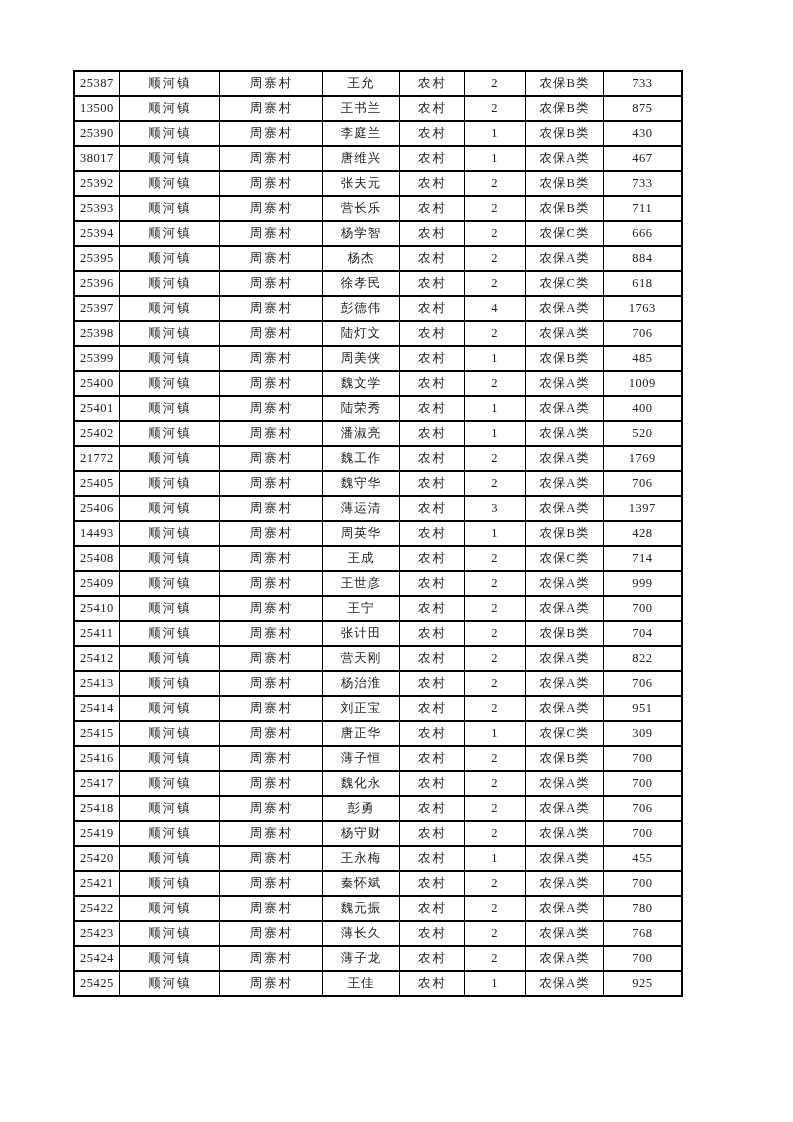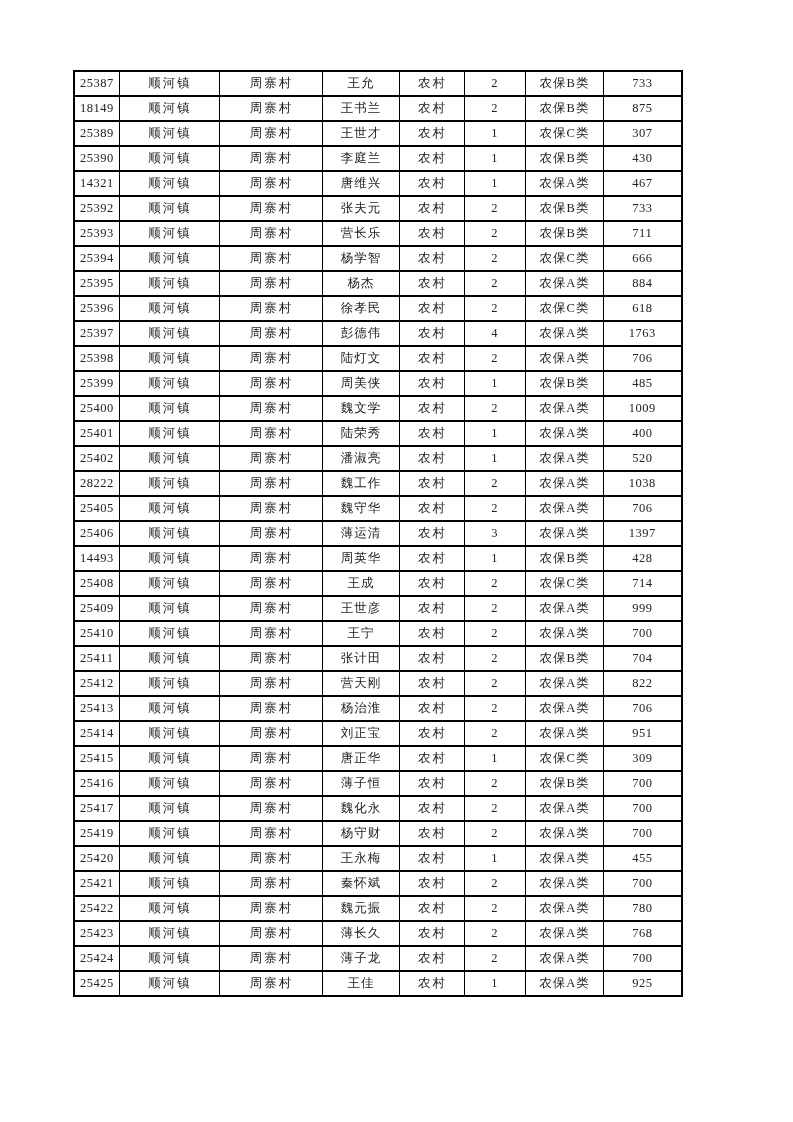--- a/index.html
+++ b/index.html
@@ -73,51 +73,41 @@
           <td class="col-id">25387</td>
           <td class="col-town">顺河镇</td>
           <td class="col-village">周寨村</td>
           <td class="col-name">王允</td>
           <td class="col-category">农村</td>
           <td class="col-count">2</td>
           <td class="col-type">农保B类</td>
           <td class="col-amount">733</td>
         </tr>
         <tr>
-          <td class="col-id">18149</td>
+          <td class="col-id">13500</td>
           <td class="col-town">顺河镇</td>
           <td class="col-village">周寨村</td>
           <td class="col-name">王书兰</td>
           <td class="col-category">农村</td>
           <td class="col-count">2</td>
           <td class="col-type">农保B类</td>
           <td class="col-amount">875</td>
         </tr>
         <tr>
-          <td class="col-id">25389</td>
-          <td class="col-town">顺河镇</td>
-          <td class="col-village">周寨村</td>
-          <td class="col-name">王世才</td>
-          <td class="col-category">农村</td>
-          <td class="col-count">1</td>
-          <td class="col-type">农保C类</td>
-          <td class="col-amount">307</td>
-        </tr>
-        <tr>
           <td class="col-id">25390</td>
           <td class="col-town">顺河镇</td>
           <td class="col-village">周寨村</td>
           <td class="col-name">李庭兰</td>
           <td class="col-category">农村</td>
           <td class="col-count">1</td>
           <td class="col-type">农保B类</td>
           <td class="col-amount">430</td>
         </tr>
         <tr>
-          <td class="col-id">14321</td>
+          <td class="col-id">38017</td>
           <td class="col-town">顺河镇</td>
           <td class="col-village">周寨村</td>
           <td class="col-name">唐维兴</td>
           <td class="col-category">农村</td>
           <td class="col-count">1</td>
           <td class="col-type">农保A类</td>
           <td class="col-amount">467</td>
         </tr>
         <tr>
           <td class="col-id">25392</td>
@@ -223,28 +213,28 @@
           <td class="col-id">25402</td>
           <td class="col-town">顺河镇</td>
           <td class="col-village">周寨村</td>
           <td class="col-name">潘淑亮</td>
           <td class="col-category">农村</td>
           <td class="col-count">1</td>
           <td class="col-type">农保A类</td>
           <td class="col-amount">520</td>
         </tr>
         <tr>
-          <td class="col-id">28222</td>
+          <td class="col-id">21772</td>
           <td class="col-town">顺河镇</td>
           <td class="col-village">周寨村</td>
           <td class="col-name">魏工作</td>
           <td class="col-category">农村</td>
           <td class="col-count">2</td>
           <td class="col-type">农保A类</td>
-          <td class="col-amount">1038</td>
+          <td class="col-amount">1769</td>
         </tr>
         <tr>
           <td class="col-id">25405</td>
           <td class="col-town">顺河镇</td>
           <td class="col-village">周寨村</td>
           <td class="col-name">魏守华</td>
           <td class="col-category">农村</td>
           <td class="col-count">2</td>
           <td class="col-type">农保A类</td>
           <td class="col-amount">706</td>
@@ -361,20 +351,30 @@
         </tr>
         <tr>
           <td class="col-id">25417</td>
           <td class="col-town">顺河镇</td>
           <td class="col-village">周寨村</td>
           <td class="col-name">魏化永</td>
           <td class="col-category">农村</td>
           <td class="col-count">2</td>
           <td class="col-type">农保A类</td>
           <td class="col-amount">700</td>
+        </tr>
+        <tr>
+          <td class="col-id">25418</td>
+          <td class="col-town">顺河镇</td>
+          <td class="col-village">周寨村</td>
+          <td class="col-name">彭勇</td>
+          <td class="col-category">农村</td>
+          <td class="col-count">2</td>
+          <td class="col-type">农保A类</td>
+          <td class="col-amount">706</td>
         </tr>
         <tr>
           <td class="col-id">25419</td>
           <td class="col-town">顺河镇</td>
           <td class="col-village">周寨村</td>
           <td class="col-name">杨守财</td>
           <td class="col-category">农村</td>
           <td class="col-count">2</td>
           <td class="col-type">农保A类</td>
           <td class="col-amount">700</td>

